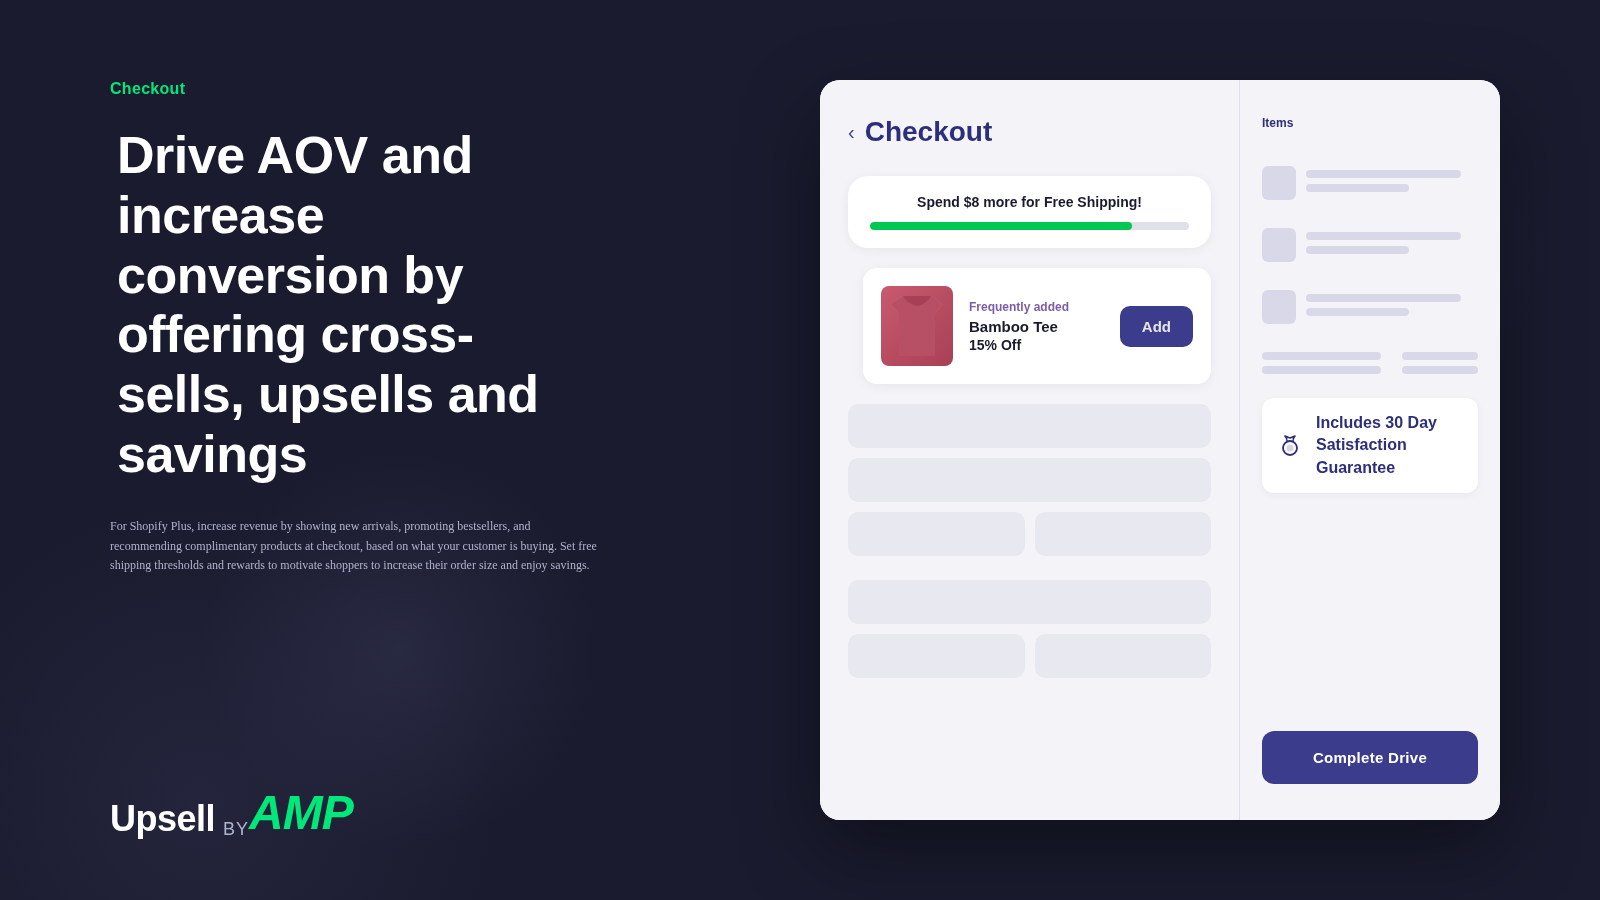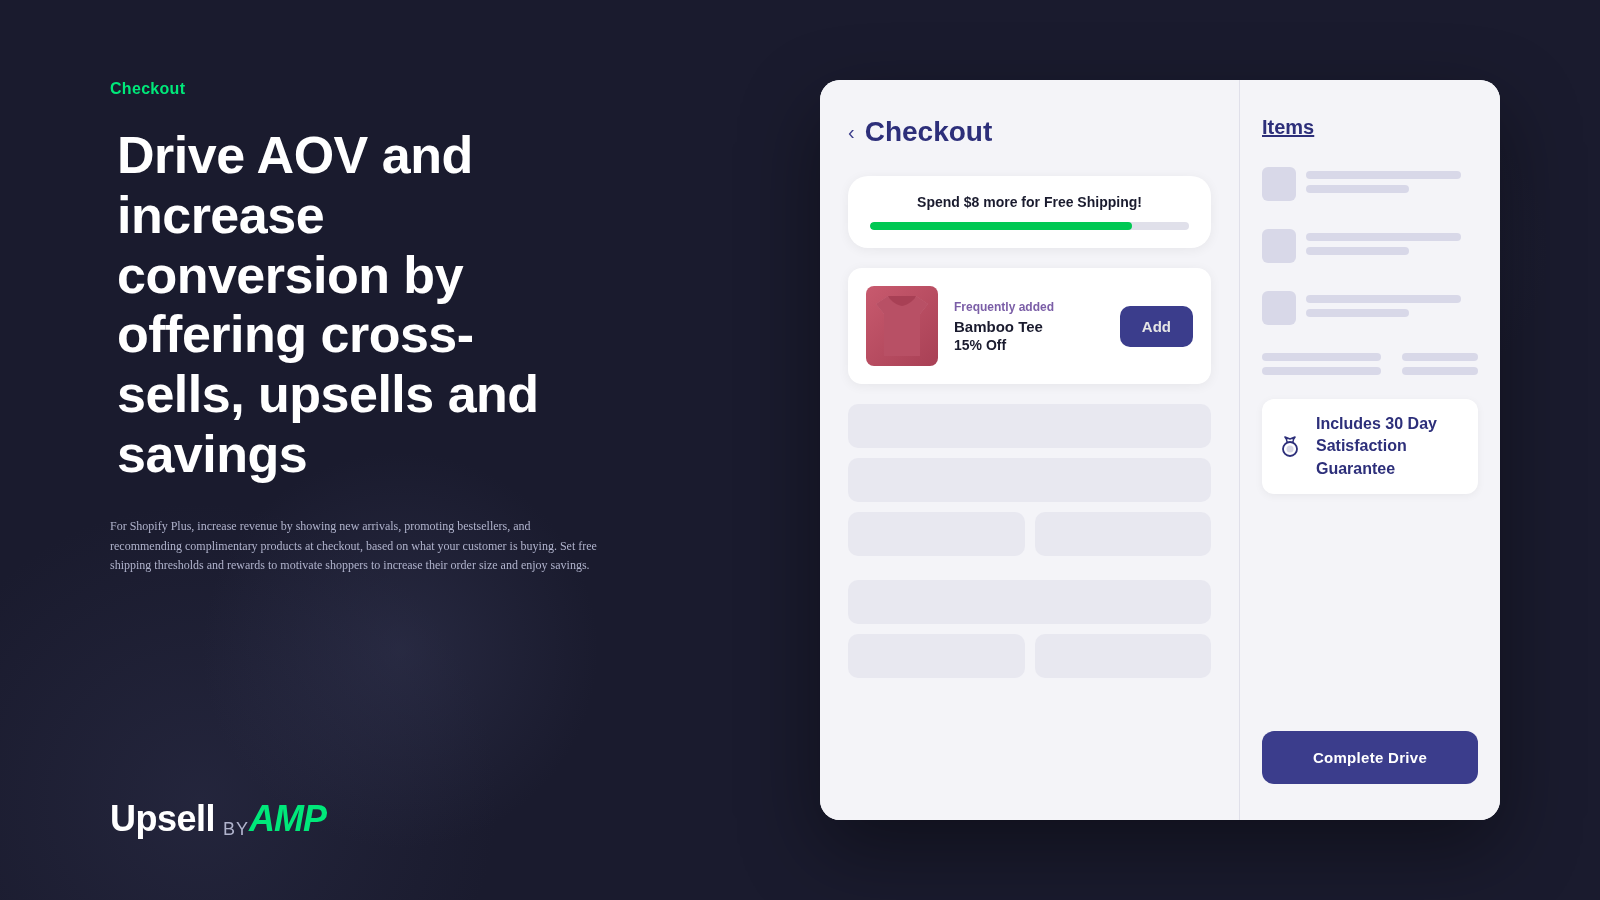--- a/index.html
+++ b/index.html
@@ -100,21 +100,21 @@
     .brand-by {
       font-size: 18px;
       font-weight: 400;
       color: #b0b3cc;
       margin-left: 8px;
       text-transform: uppercase;
       letter-spacing: 1px;
     }
 
     .brand-amp {
-      font-size: 36px;
+      font-size: 48px;
       font-weight: 900;
       color: #00e87a;
       letter-spacing: -1px;
       font-style: italic;
     }
 
     
     .right-panel {
       position: absolute;
       right: 100px;
@@ -195,20 +195,21 @@
 
     
     .upsell-card {
       background: #ffffff;
       border-radius: 14px;
       padding: 18px 18px;
       display: flex;
       align-items: center;
       gap: 16px;
       box-shadow: 0 2px 12px rgba(0,0,0,0.06);
+      margin-left: 15px;
     }
 
     .product-image {
       width: 72px;
       height: 80px;
       border-radius: 8px;
       background: linear-gradient(135deg, #c85a6e 0%, #a84055 100%);
       flex-shrink: 0;
       position: relative;
       overflow: hidden;
@@ -286,25 +287,24 @@
     .checkout-right {
       width: 260px;
       padding: 36px 22px;
       background: #f4f4f8;
       display: flex;
       flex-direction: column;
       gap: 16px;
     }
 
     .items-title {
-      font-size: 20px;
+      font-size: 12px;
       font-weight: 800;
       color: #2d2f7a;
-      margin-bottom: 12px;
-      text-decoration: underline;
+      margin-bottom: 20px;
     }
 
     
     .item-row {
       display: flex;
       align-items: flex-start;
       gap: 10px;
       margin-bottom: 12px;
     }
 

